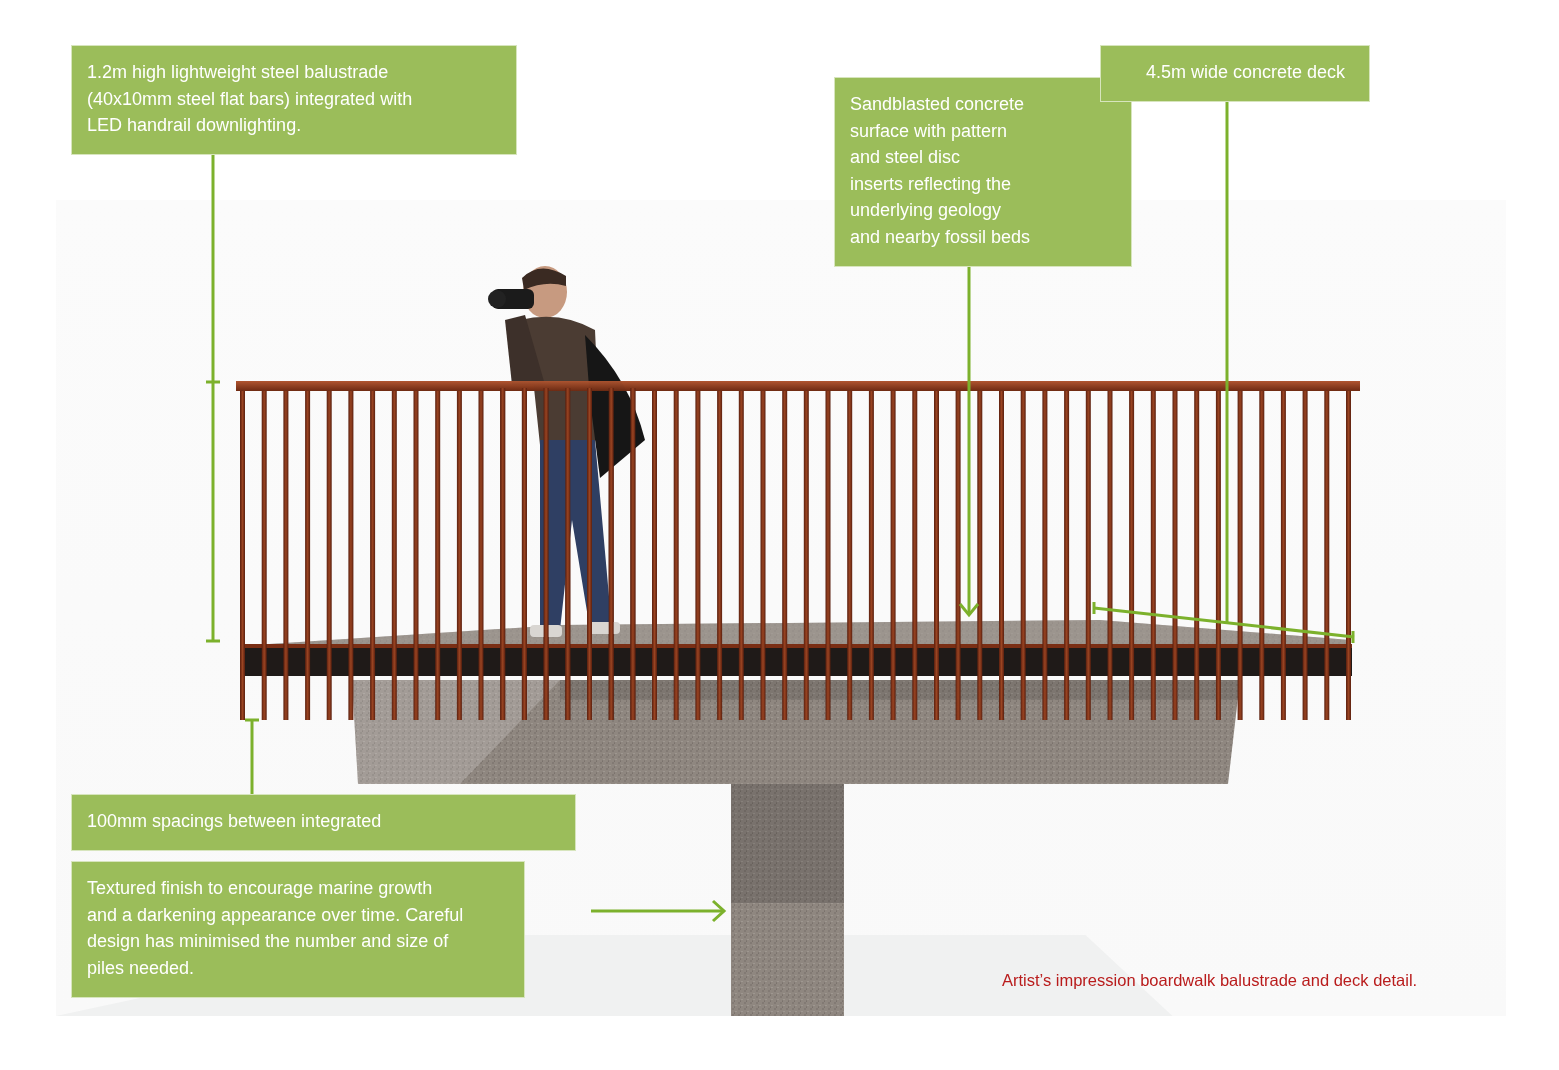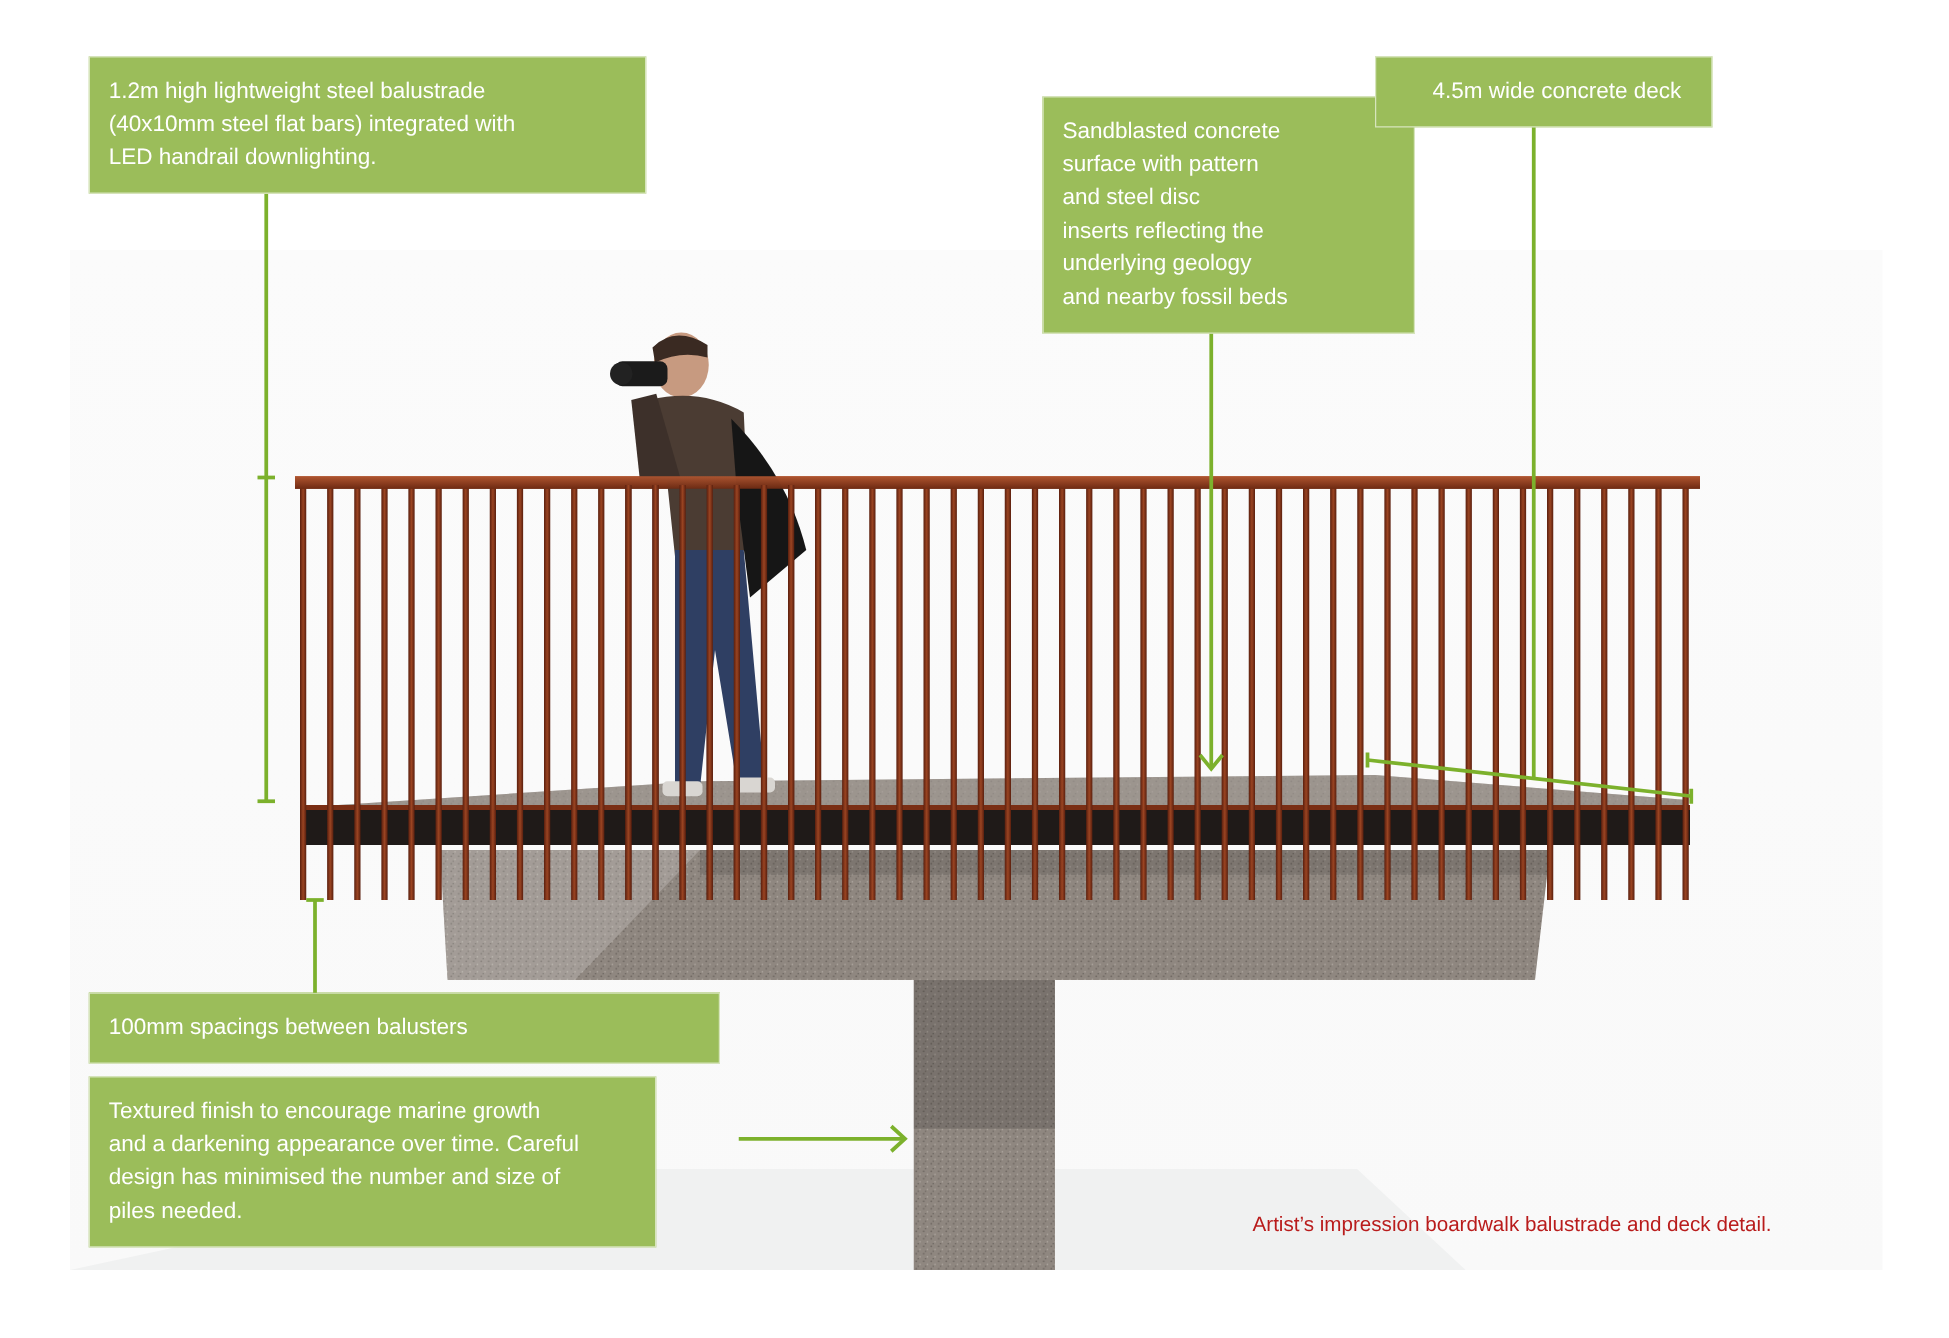--- a/index.html
+++ b/index.html
@@ -190,20 +190,20 @@
 
 <div class="label-box" style="left:834px; top:45px; width:298px; height:190px;margin-top:32px;">Sandblasted concrete
 surface with pattern
 and steel disc
 inserts reflecting the
 underlying geology
 and nearby fossil beds</div>
 
 <div class="label-box" style="left:1100px; top:45px; width:270px; height:57px;padding-left:46px;">4.5m wide concrete deck</div>
 
-<div class="label-box" style="left:71px; top:794px; width:505px; height:57px;">100mm spacings between balusters</div>
+<div class="label-box" style="left:71px; top:794px; width:505px; height:57px;">100mm spacings between integrated</div>
 
 <div class="label-box" style="left:71px; top:861px; width:454px; height:137px;">Textured finish to encourage marine growth
 and a darkening appearance over time. Careful
 design has minimised the number and size of
 piles needed.</div>
 
 <div class="caption">Artist’s impression boardwalk balustrade and deck detail.</div>
 
 </body></html>

